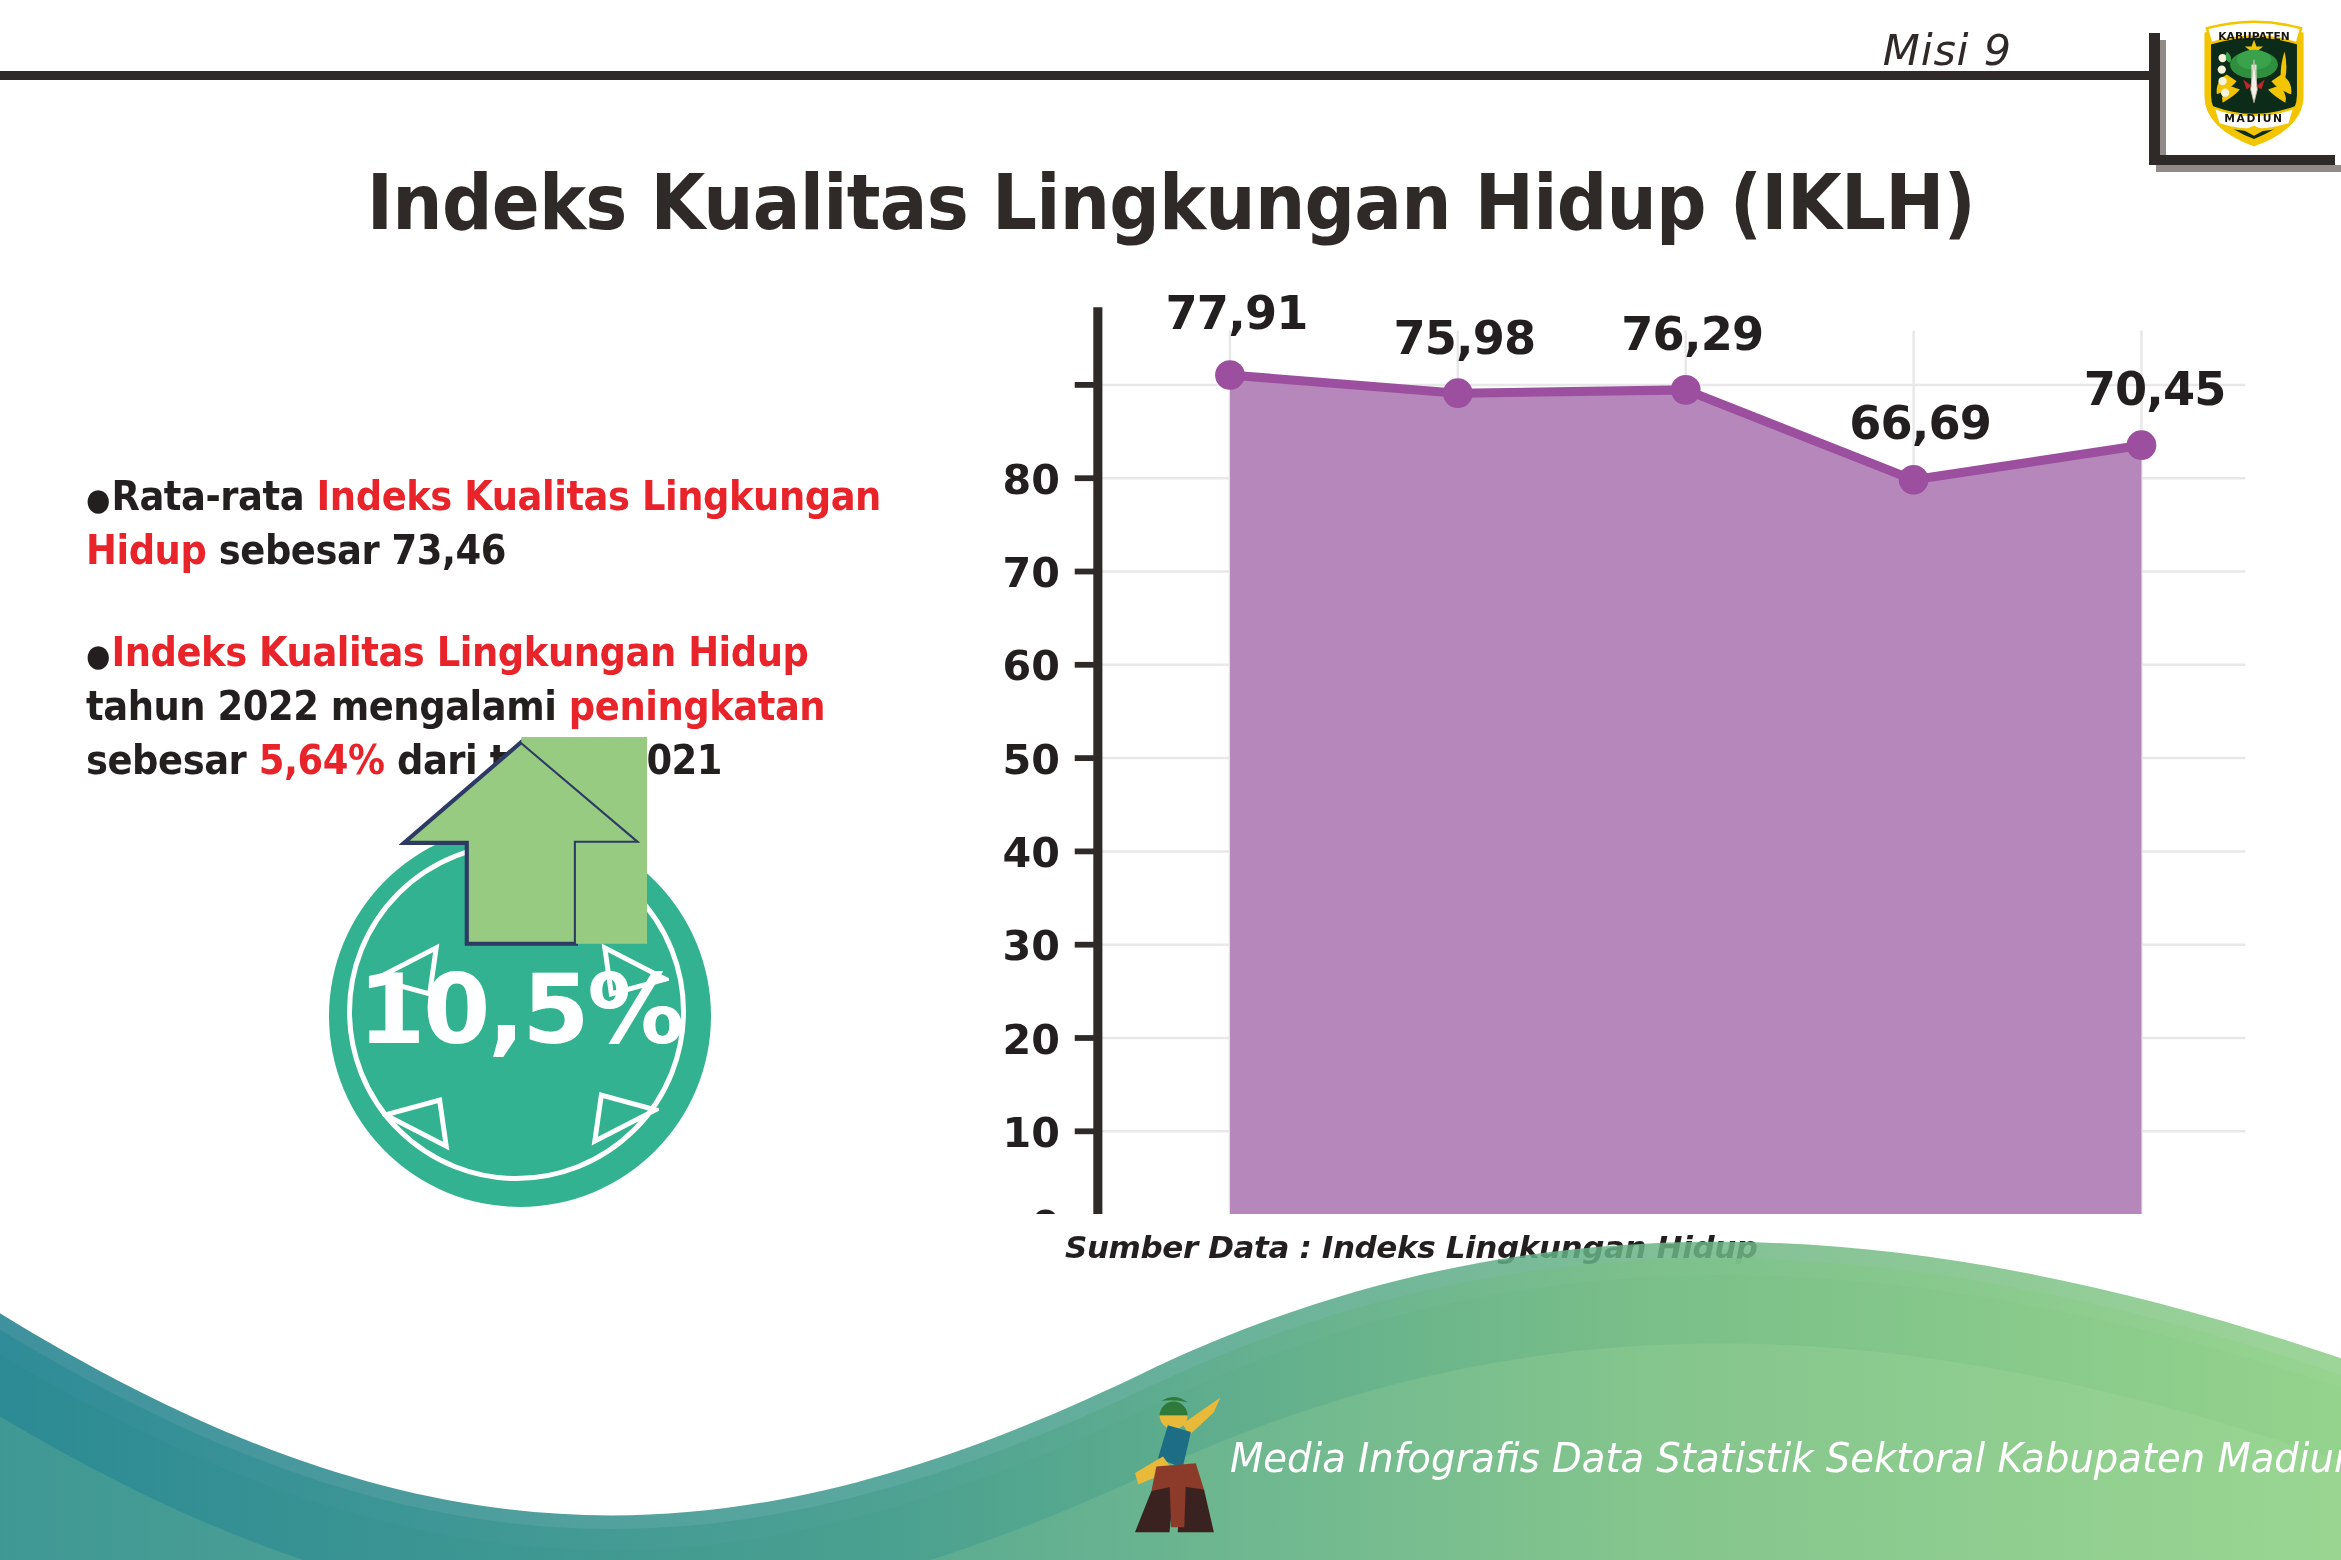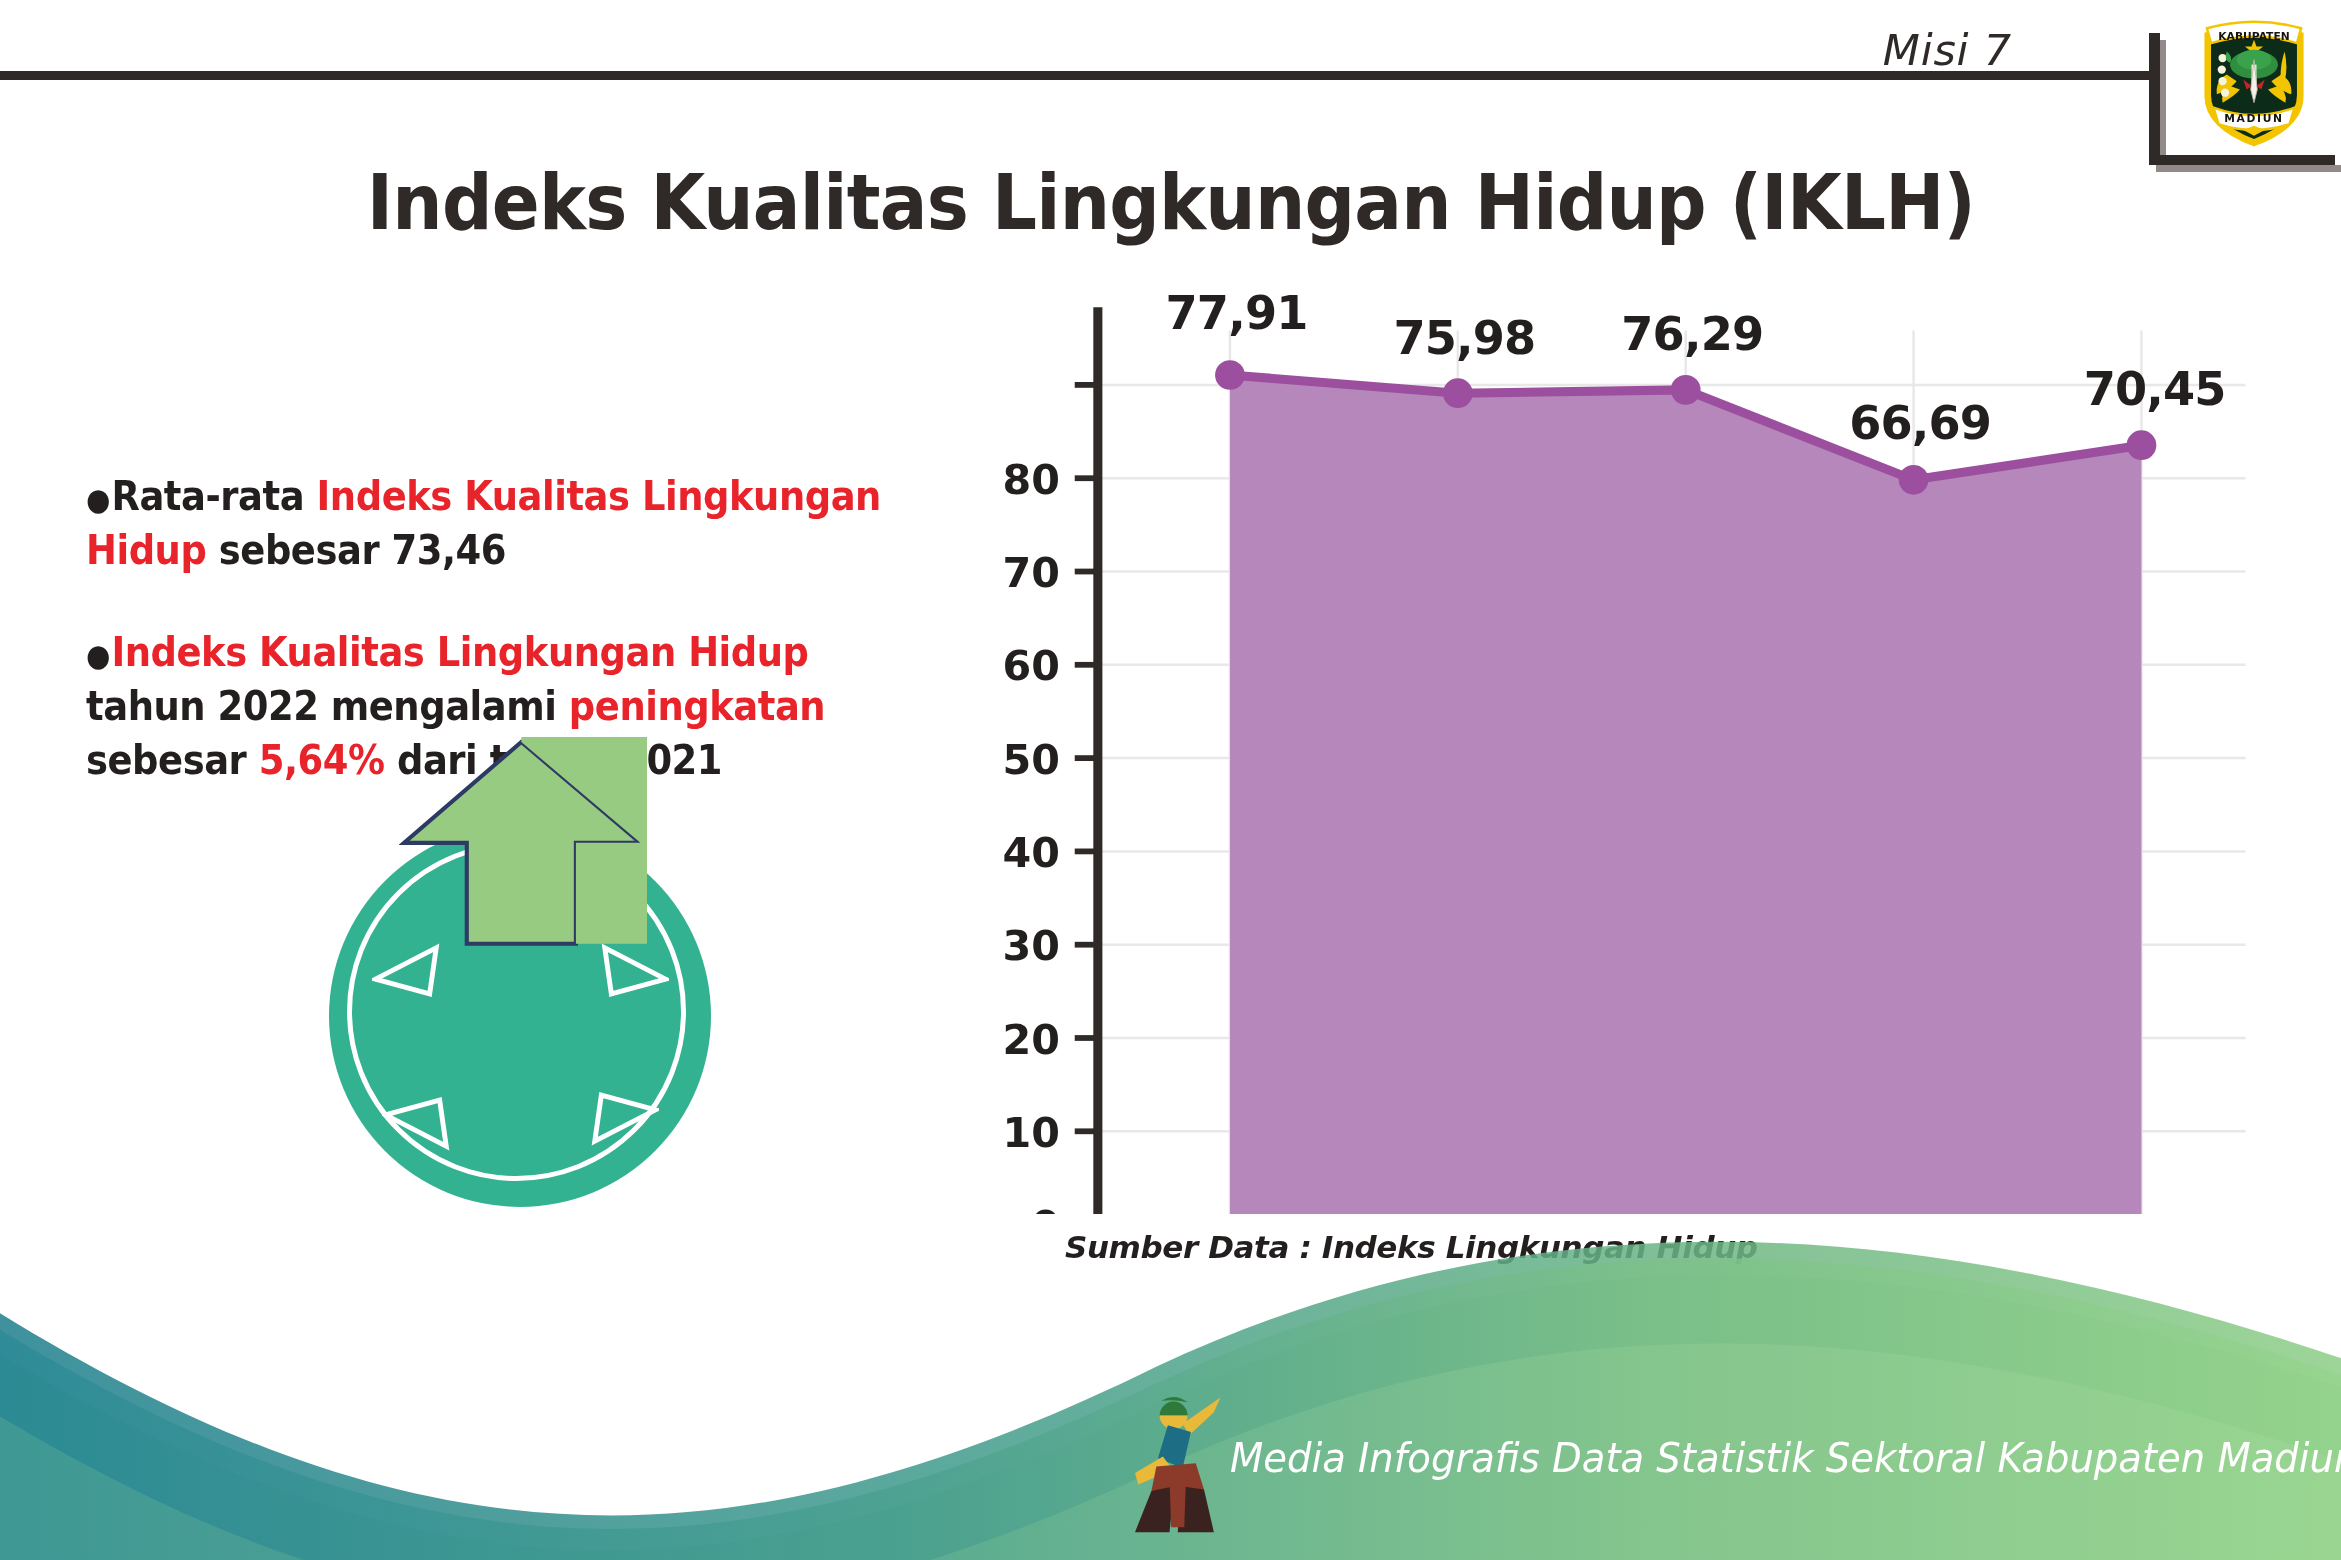--- a/index.html
+++ b/index.html
@@ -209,21 +209,21 @@
     white-space: nowrap;
     transform: scaleX(0.94);
     transform-origin: left bottom;
   }
 </style>
 </head>
 <body>
 
 <div id="header-rule"></div>
 
-<div id="misi-label">Misi 7</div>
+<div id="misi-label">Misi 9</div>
 
 <div id="corner-bracket">
   <div class="vbar-shadow"></div>
   <div class="hbar-shadow"></div>
   <div class="vbar"></div>
   <div class="hbar"></div>
 </div>
 
 <div id="emblem">
   <svg viewBox="0 0 138 168" width="114" height="139" aria-hidden="true">
@@ -289,20 +289,21 @@
   <svg class="tri" style="left:287px; top:206px;" width="71" height="64" viewBox="0 0 86 78">
     <polygon points="82,44 8,6 16,62" fill="none" stroke="#ffffff" stroke-width="6"></polygon>
   </svg>
   <svg class="tri" style="left:71px; top:350px;" width="71" height="64" viewBox="0 0 86 78">
     <polygon points="4,34 78,72 70,16" fill="none" stroke="#ffffff" stroke-width="6"></polygon>
   </svg>
   <svg class="tri" style="left:277px; top:345px;" width="71" height="64" viewBox="0 0 86 78">
     <polygon points="82,34 8,72 16,16" fill="none" stroke="#ffffff" stroke-width="6"></polygon>
   </svg>
 
+  <div id="badge-pct">10,5%</div>
 </div>
 
 <div id="chart">
   <svg viewBox="0 0 1560 1120" width="1288" height="925">
 
     <g stroke="#e8e8e8" stroke-width="3">
       <line x1="150" y1="1020" x2="1540" y2="1020"></line>
       <line x1="150" y1="907" x2="1540" y2="907"></line>
       <line x1="150" y1="794" x2="1540" y2="794"></line>
       <line x1="150" y1="681" x2="1540" y2="681"></line>

